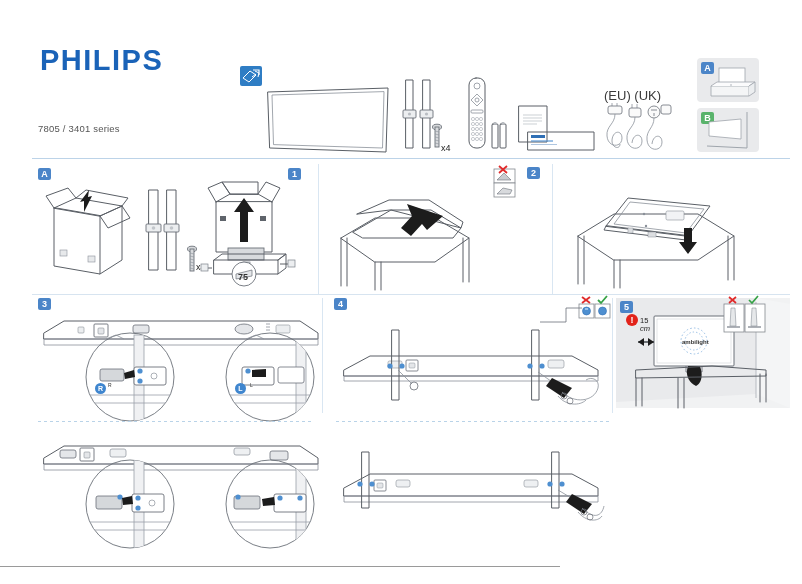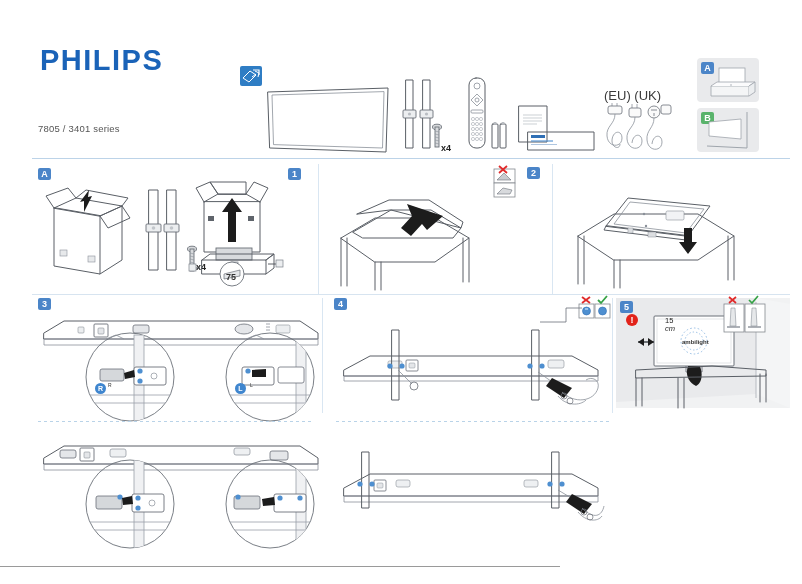--- a/index.html
+++ b/index.html
@@ -55,31 +55,31 @@
   .ln-thin{fill:none;stroke:#8a9099;stroke-width:.8;}
   .gray1{fill:#d8dadd;stroke:#6b7078;stroke-width:.9;}
   .gray2{fill:#eceef0;stroke:#6b7078;stroke-width:.9;}
   .blk{fill:#1c1c1c;}
   .bluedot{fill:#4e8fd0;}
   .txt{font-family:"Liberation Sans",sans-serif;fill:#333;}
 
   .label-eu{
     position:absolute;font-size:13px;color:#3a3a3a;
   }
-  .xqty{position:absolute;font-size:9px;color:#222;font-weight:bold;}
+  .xqty{position:absolute;font-size:9px;color:#222;font-weight:normal;}
   .circ-lbl{
     position:absolute;width:11px;height:11px;border-radius:50%;
     background:#3f86cf;color:#fff;font-size:7px;line-height:11px;text-align:center;font-weight:bold;
   }
   .warn{
     position:absolute;width:12px;height:12px;border-radius:50%;
     background:#e2231a;color:#fff;font-size:9px;font-weight:bold;
     line-height:12px;text-align:center;
   }
-  .dimtxt{position:absolute;font-size:7.5px;color:#222;line-height:8px;text-align:center;margin-left:25px;}
+  .dimtxt{position:absolute;font-size:7.5px;color:#222;line-height:8px;text-align:center;}
   .ab-panel{
     position:absolute;background:#e9eaec;border-radius:4px;
   }
 </style>
 </head>
 <body>
 
 <div class="page">
 
   <div class="brand">PHILIPS</div>
@@ -242,21 +242,21 @@
   </div>
   <div class="panel" style="left:187px;top:246px;">
     <svg width="12" height="28" viewBox="0 0 12 28">
       <ellipse cx="5" cy="3" rx="4.5" ry="2.8" class="gray1"></ellipse>
       <rect class="gray1" x="3" y="3" width="4" height="22"></rect>
       <path d="M3 7 l4 1 M3 10 l4 1 M3 13 l4 1 M3 16 l4 1 M3 19 l4 1 M3 22 l4 1" stroke="#8a9099" stroke-width=".6" fill="none"></path>
     </svg>
   </div>
   <div class="xqty" style="left:196px;top:262px;">x4</div>
 
-  <div class="panel" style="left:188px;top:176px;">
+  <div class="panel" style="left:200px;top:176px;">
     <svg width="106" height="108" viewBox="0 0 106 108">
       <path class="ln" d="M16 26 L16 76 L72 76 L72 26 Z" fill="#fdfdfe"></path>
       <path class="ln" d="M16 26 L8 12 L22 6 L30 18"></path>
       <path class="ln" d="M72 26 L80 12 L66 6 L58 18"></path>
       <path class="ln" d="M30 18 L22 6 L58 6 L58 18 Z" fill="#fafbfc"></path>
       <path class="ln" d="M16 26 L30 18 L58 18 L72 26" fill="#f7f8f9"></path>
       <path class="blk" d="M40 66 L40 36 L34 36 L44 22 L54 36 L48 36 L48 66 Z"></path>
       <rect class="gray1" x="28" y="72" width="36" height="12"></rect>
       <path class="ln" d="M14 84 L78 84 L78 98 L14 98 Z" fill="#fbfbfc"></path>
       <path class="ln" d="M14 84 L22 78 L86 78 L78 84" fill="#f3f4f6"></path>

